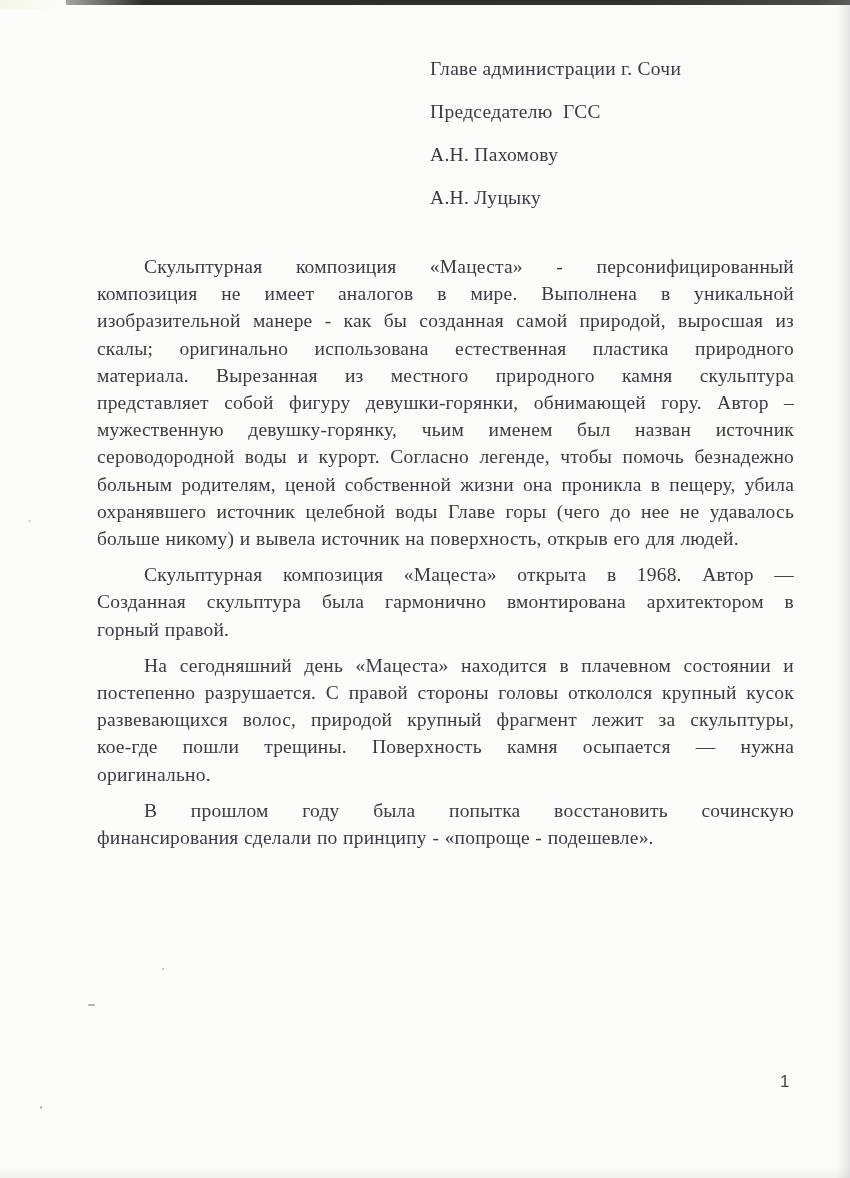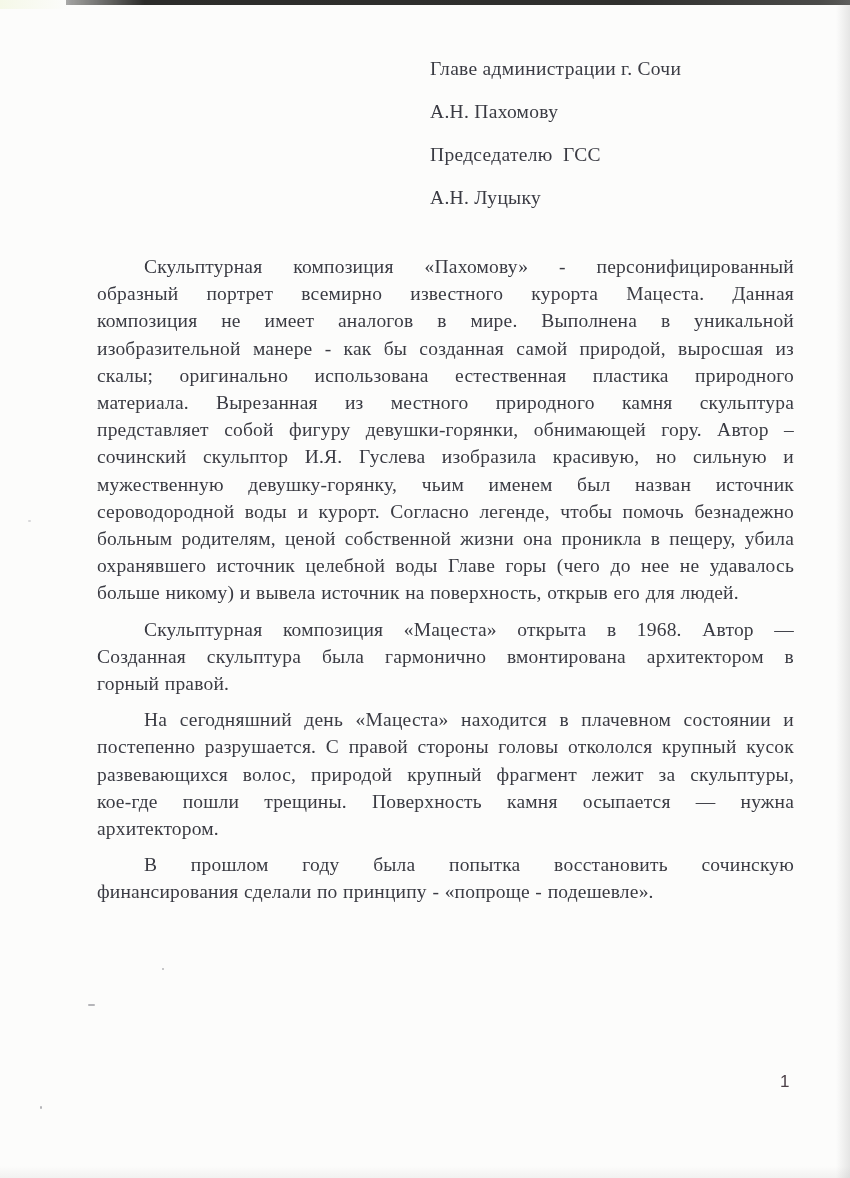--- a/index.html
+++ b/index.html
@@ -101,52 +101,50 @@
   <div class="right-edge"></div>
   <div class="bottom-smudge"></div>
 
   <div class="speck" style="left:88px; top:1004px; width:7px; height:2px;"></div>
   <div class="speck" style="left:162px; top:968px; width:2px; height:2px;"></div>
   <div class="speck" style="left:40px; top:1106px; width:2px; height:3px;"></div>
   <div class="speck" style="left:28px; top:520px; width:3px; height:2px; opacity:.5;"></div>
 
   <div class="recipient" id="recipient">
       <div class="recipient-line">Главе администрации г. Сочи</div>
+      <div class="recipient-line">Председателю  ГСС</div>
       <div class="recipient-line">А.Н. Пахомову</div>
-      <div class="recipient-line">Председателю  ГСС</div>
       <div class="recipient-line">А.Н. Луцыку</div>
     </div>
 
   <div class="body-text" id="bodytext">
       <div class="paragraph">
-        <div class="text-line first-line" style="">Скульптурная композиция «Пахомову» - персонифицированный</div>
-        <div class="text-line" style="">образный портрет всемирно известного курорта Мацеста. Данная</div>
+        <div class="text-line first-line" style="">Скульптурная композиция «Мацеста» - персонифицированный</div>
         <div class="text-line" style="">композиция не имеет аналогов в мире. Выполнена в уникальной</div>
         <div class="text-line" style="">изобразительной манере - как бы созданная самой природой, выросшая из</div>
         <div class="text-line" style="">скалы; оригинально использована естественная пластика природного</div>
         <div class="text-line" style="">материала. Вырезанная из местного природного камня скульптура</div>
         <div class="text-line" style="">представляет собой фигуру девушки-горянки, обнимающей гору. Автор –</div>
-        <div class="text-line" style="">сочинский скульптор И.Я. Гуслева изобразила красивую, но сильную и</div>
         <div class="text-line" style="">мужественную девушку-горянку, чьим именем был назван источник</div>
         <div class="text-line" style="">сероводородной воды и курорт. Согласно легенде, чтобы помочь безнадежно</div>
         <div class="text-line" style="">больным родителям, ценой собственной жизни она проникла в пещеру, убила</div>
         <div class="text-line" style="">охранявшего источник целебной воды Главе горы (чего до нее не удавалось</div>
         <div class="text-line last-line" style="">больше никому) и вывела источник на поверхность, открыв его для людей.</div>
       </div>
       <div class="paragraph">
         <div class="text-line first-line" style="">Скульптурная композиция «Мацеста» открыта в 1968. Автор —</div>
         <div class="text-line" style="">Созданная скульптура была гармонично вмонтирована архитектором в</div>
         <div class="text-line last-line" style="">горный правой.</div>
       </div>
       <div class="paragraph">
         <div class="text-line first-line" style="">На сегодняшний день «Мацеста» находится в плачевном состоянии и</div>
         <div class="text-line" style="">постепенно разрушается. С правой стороны головы откололся крупный кусок</div>
         <div class="text-line" style="">развевающихся волос, природой крупный фрагмент лежит за скульптуры,</div>
         <div class="text-line" style="">кое-где пошли трещины. Поверхность камня осыпается — нужна</div>
-        <div class="text-line last-line" style="">архитектором.</div>
+        <div class="text-line last-line" style="">оригинально.</div>
       </div>
       <div class="paragraph">
         <div class="text-line first-line" style="">В прошлом году была попытка восстановить сочинскую</div>
         <div class="text-line last-line" style="">финансирования сделали по принципу - «попроще - подешевле».</div>
       </div>
     </div>
 
   <div class="page-number">1</div>
 
 </div>

